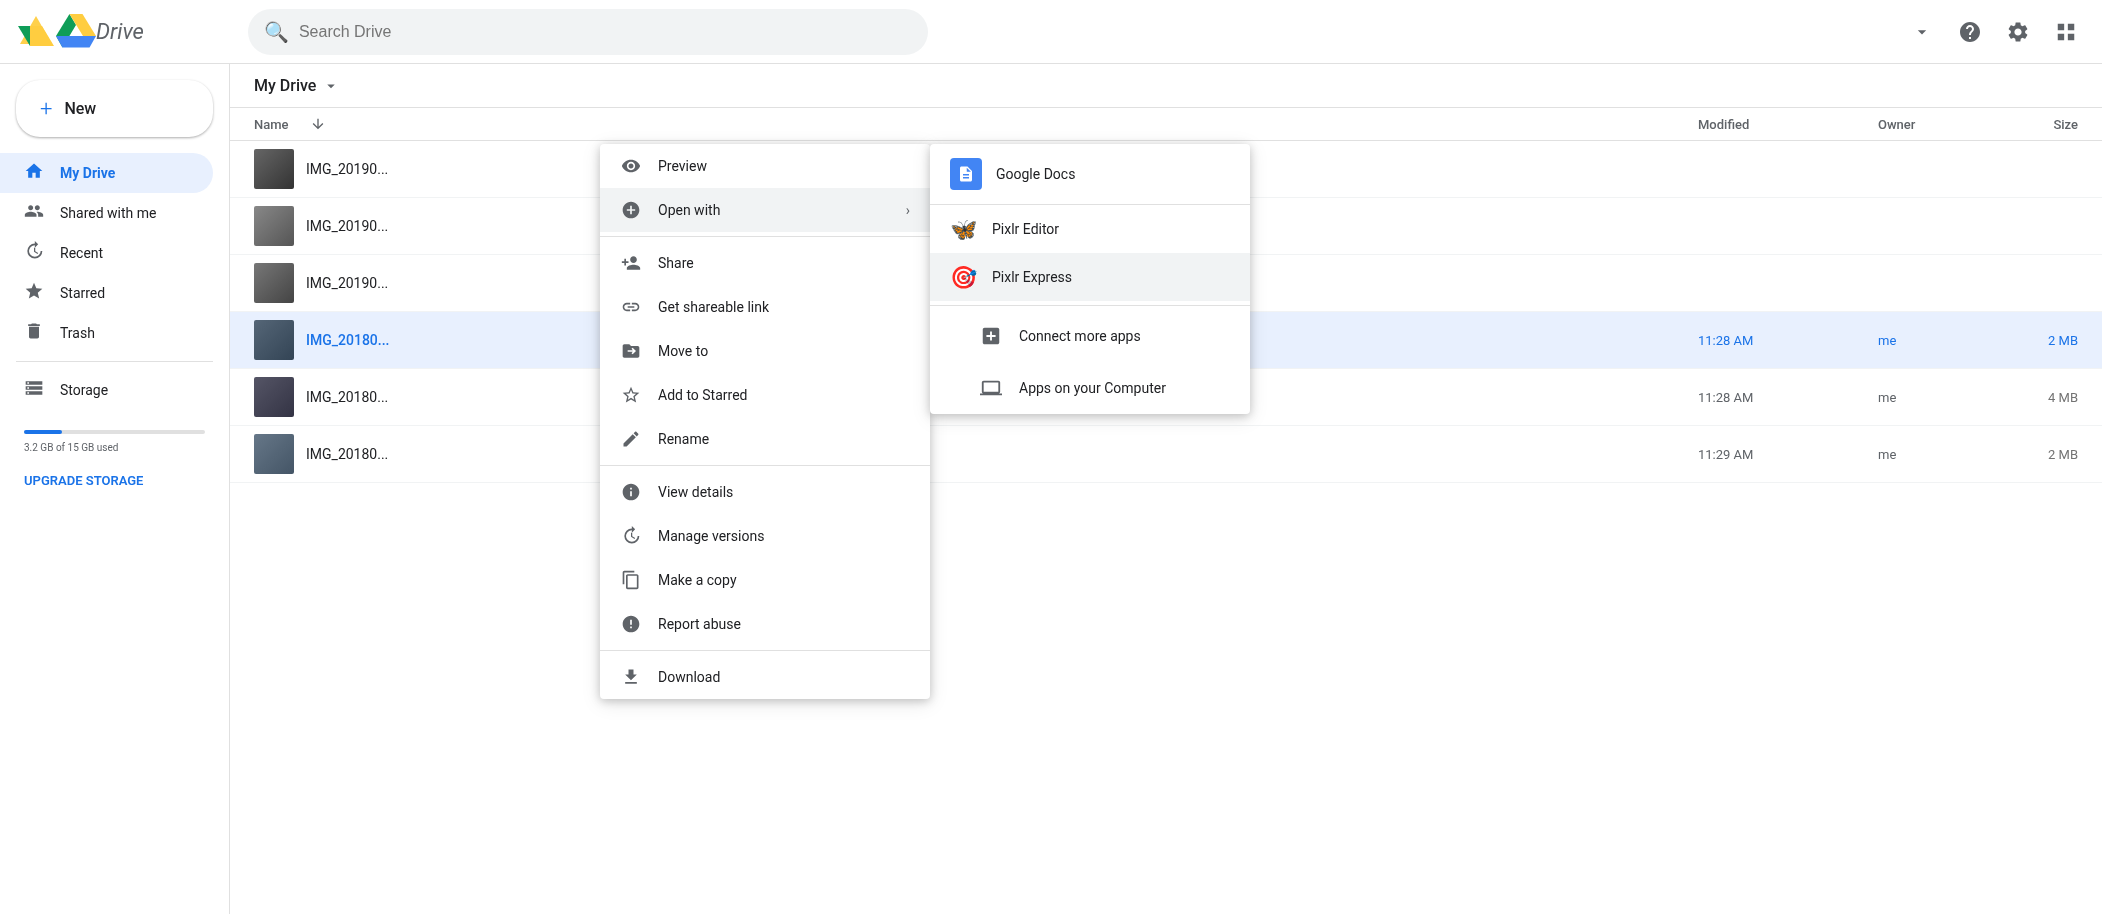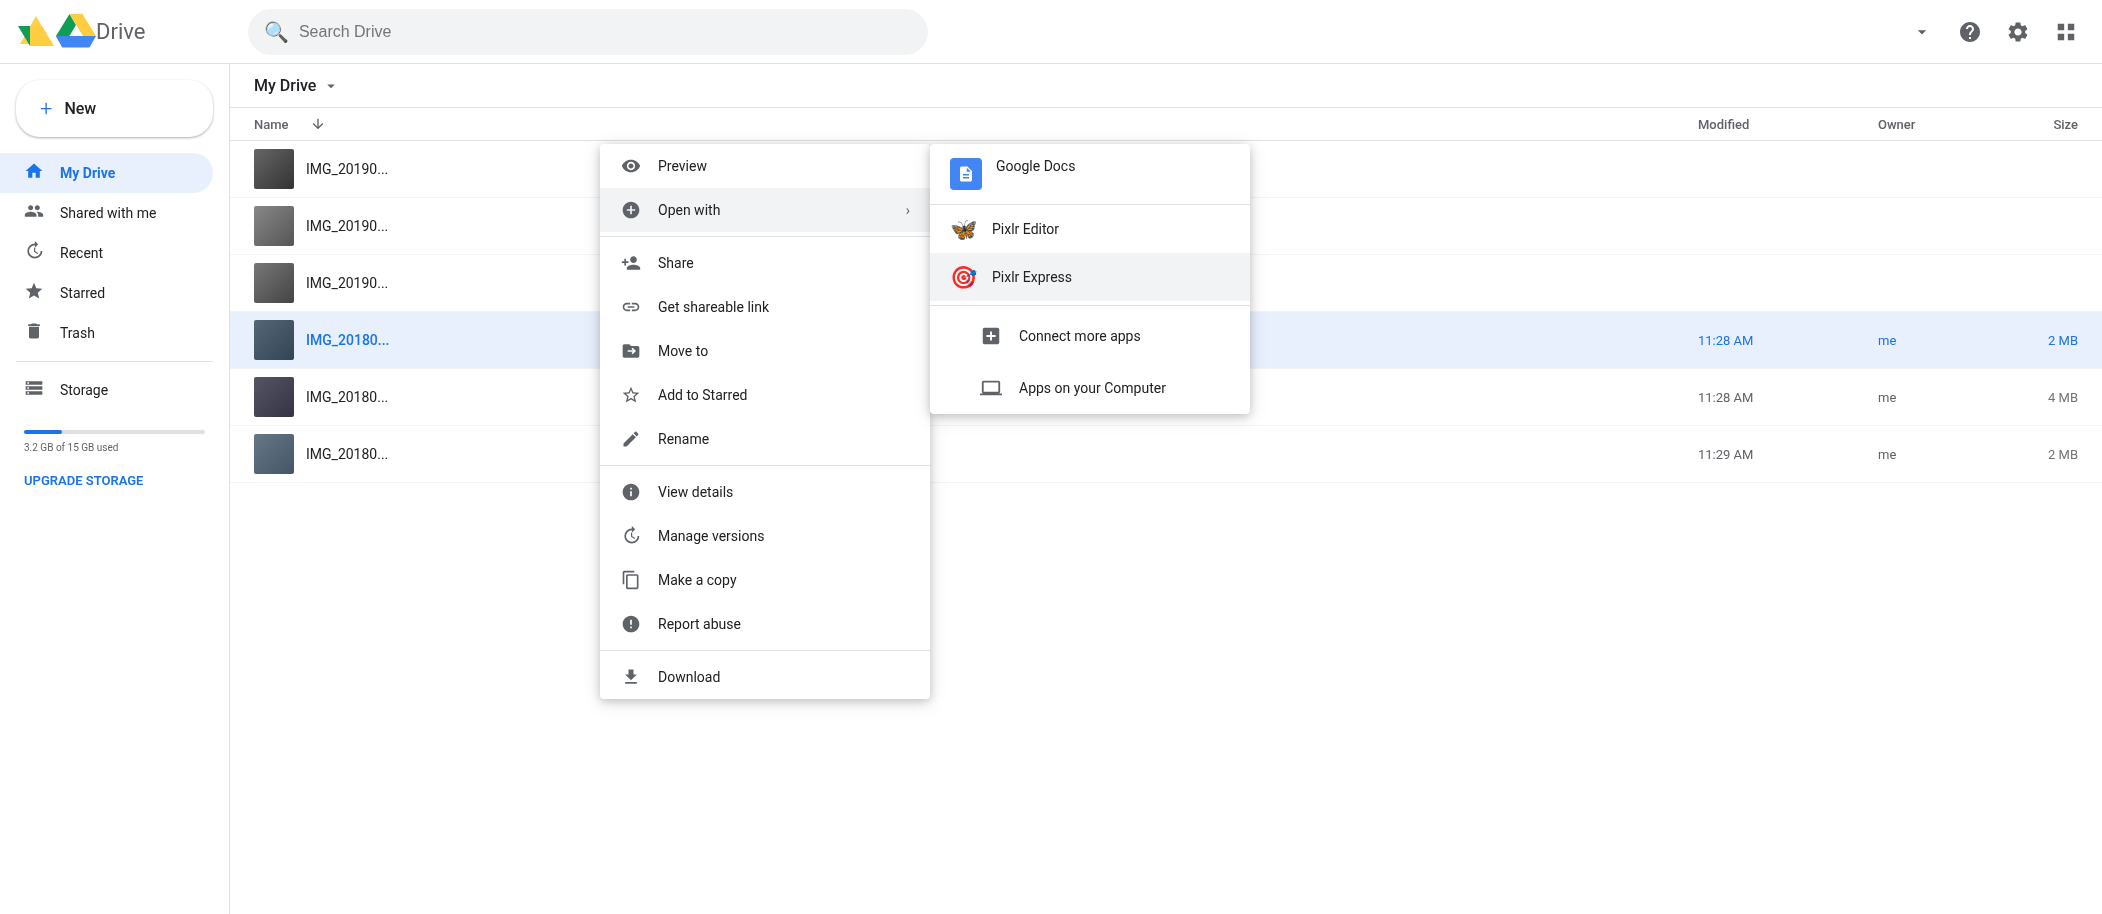--- a/index.html
+++ b/index.html
@@ -11,20 +11,21 @@
       align-items: center;
       height: 64px;
       padding: 0 16px;
       border-bottom: 1px solid #e0e0e0;
       gap: 12px;
     }
     .logo-area {
       display: flex;
       align-items: center;
       min-width: 220px;
+      font-style: italic;
     }
     .logo-icon {
       width: 40px;
       height: 40px;
     }
     .logo-text {
       font-size: 22px;
       color: #5f6368;
       font-weight: 400;
     }
@@ -277,20 +278,21 @@
       left: 700px;
       width: 320px;
       background: #fff;
       border-radius: 4px;
       box-shadow: 0 2px 10px rgba(0,0,0,0.2), 0 4px 20px rgba(0,0,0,0.1);
       z-index: 300;
       overflow: hidden;
     }
     .submenu-header {
       display: flex;
+      align-items: center;
       gap: 14px;
       padding: 14px 20px;
       border-bottom: 1px solid #e0e0e0;
       cursor: pointer;
     }
     .gdocs-icon {
       width: 32px;
       height: 32px;
       background: #4285f4;
       border-radius: 4px;

